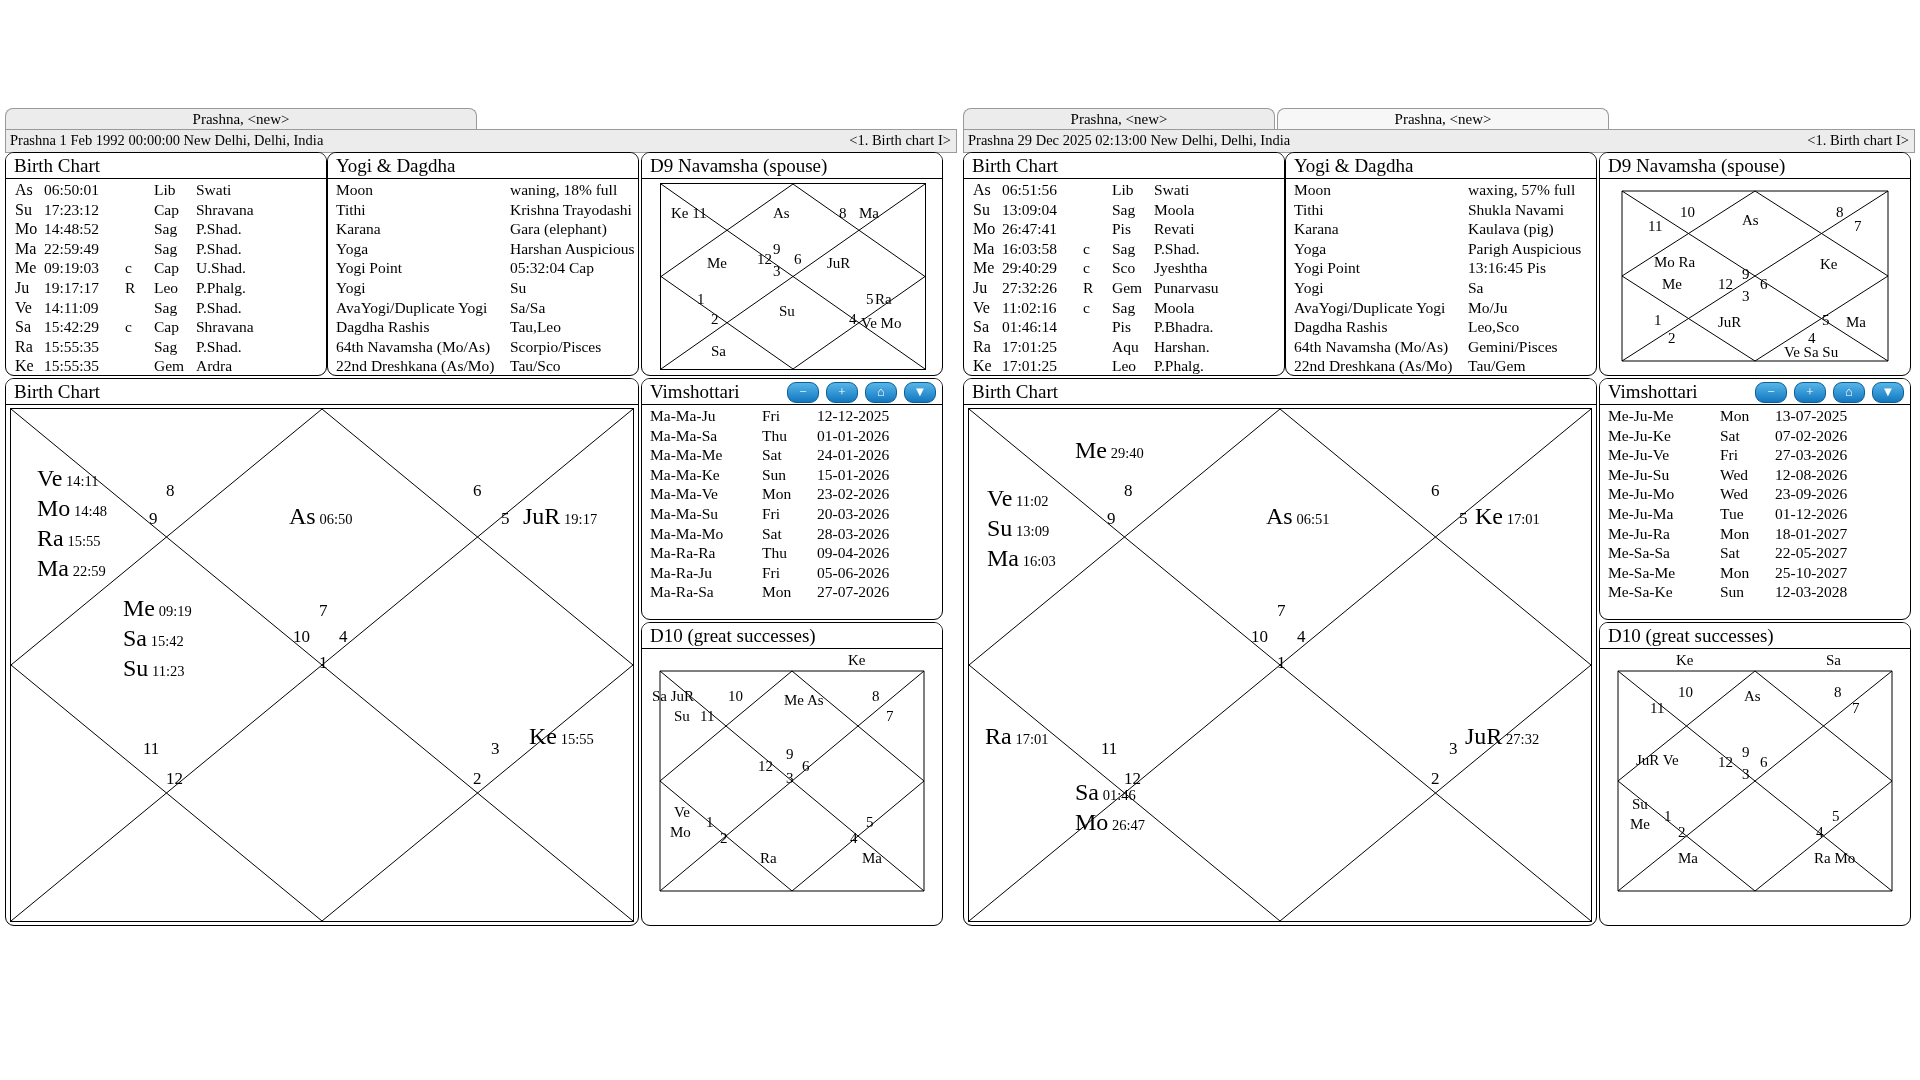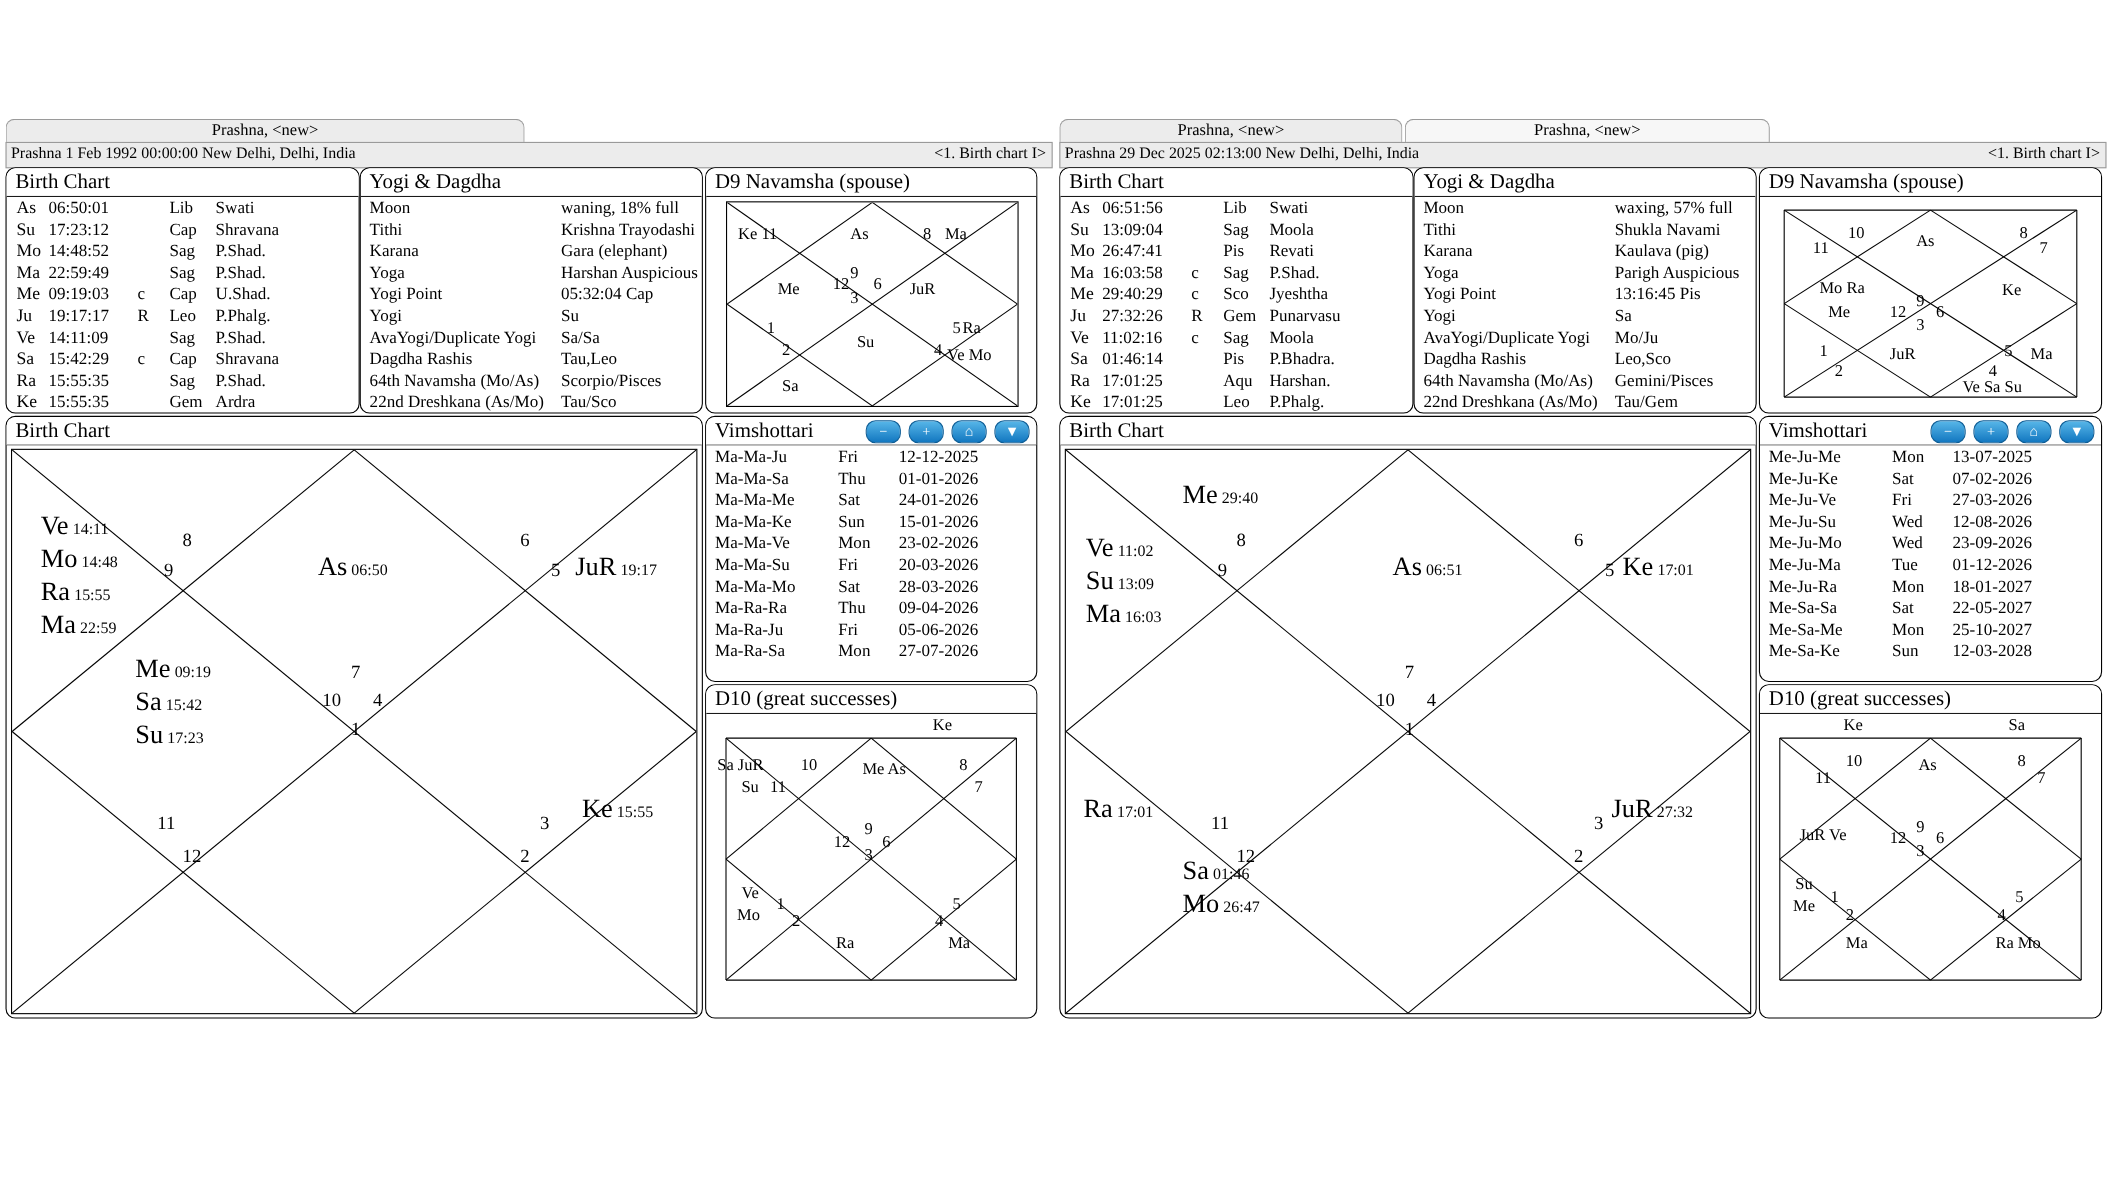--- a/index.html
+++ b/index.html
@@ -262,21 +262,21 @@
         <span class="house" style="left:462px;top:360px;">2</span>
 
         <span class="lab" style="left:26px;top:62px;"><span class="pl">Ve</span> <span class="deg">14:11</span></span>
         <span class="lab" style="left:26px;top:92px;"><span class="pl">Mo</span> <span class="deg">14:48</span></span>
         <span class="lab" style="left:26px;top:122px;"><span class="pl">Ra</span> <span class="deg">15:55</span></span>
         <span class="lab" style="left:26px;top:152px;"><span class="pl">Ma</span> <span class="deg">22:59</span></span>
         <span class="lab" style="left:278px;top:100px;"><span class="pl">As</span> <span class="deg">06:50</span></span>
         <span class="lab" style="left:512px;top:100px;"><span class="pl">JuR</span> <span class="deg">19:17</span></span>
         <span class="lab" style="left:112px;top:192px;"><span class="pl">Me</span> <span class="deg">09:19</span></span>
         <span class="lab" style="left:112px;top:222px;"><span class="pl">Sa</span> <span class="deg">15:42</span></span>
-        <span class="lab" style="left:112px;top:252px;"><span class="pl">Su</span> <span class="deg">17:23</span></span>
+        <span class="lab" style="left:112px;top:252px;"><span class="pl">Su</span> <span class="deg">11:23</span></span>
         <span class="lab" style="left:518px;top:320px;"><span class="pl">Ke</span> <span class="deg">15:55</span></span>
       </div>
     </div>
 
     <div class="box" style="left:636px;top:270px;width:300px;height:240px;">
       <div class="boxhdr">Vimshottari</div>
       <div class="vbtns">
         <span class="vb">−</span>
         <span class="vb">+</span>
         <span class="vb">⌂</span>

